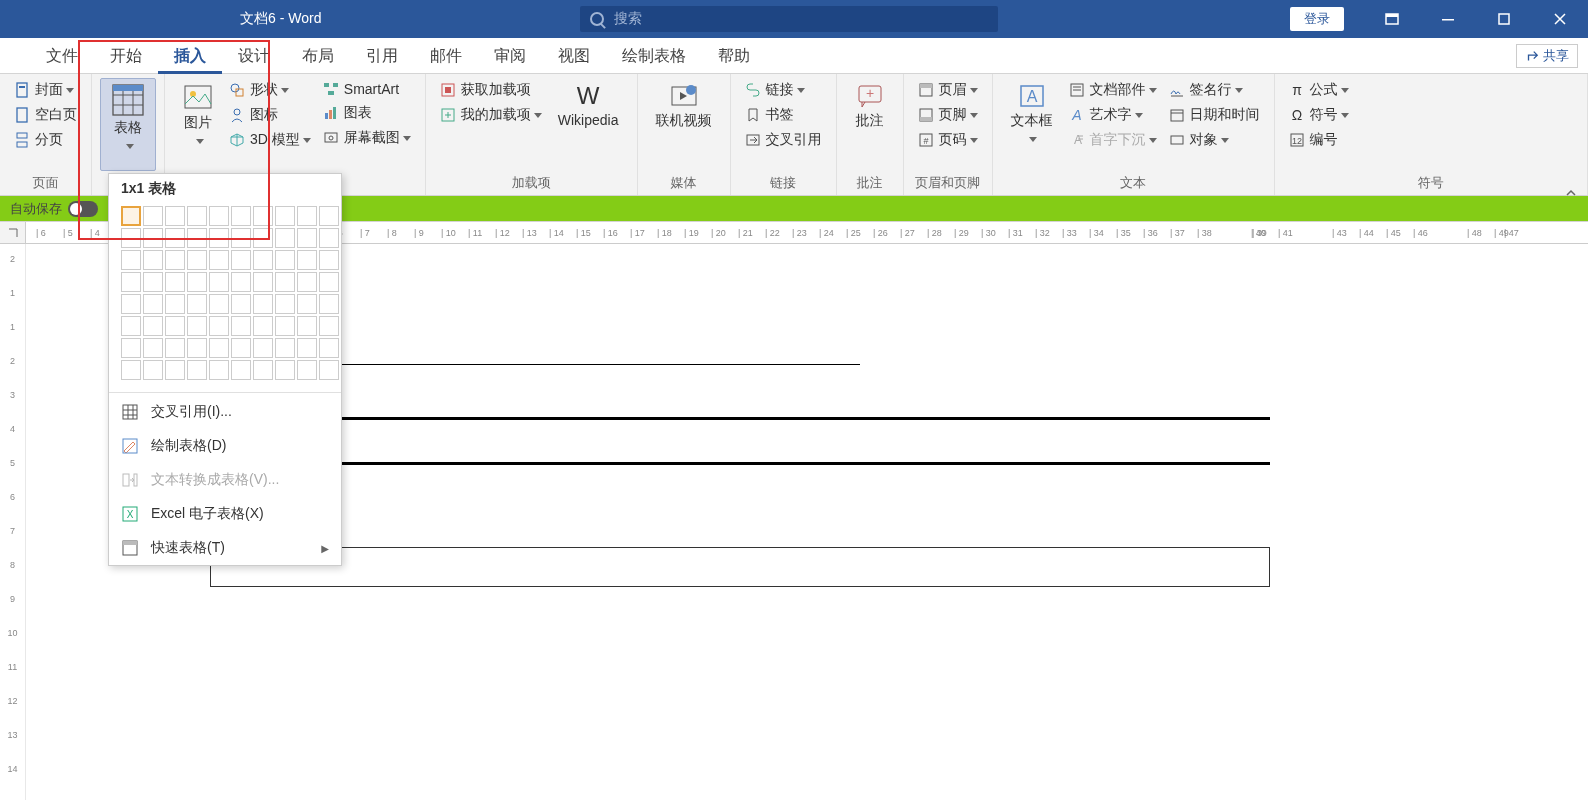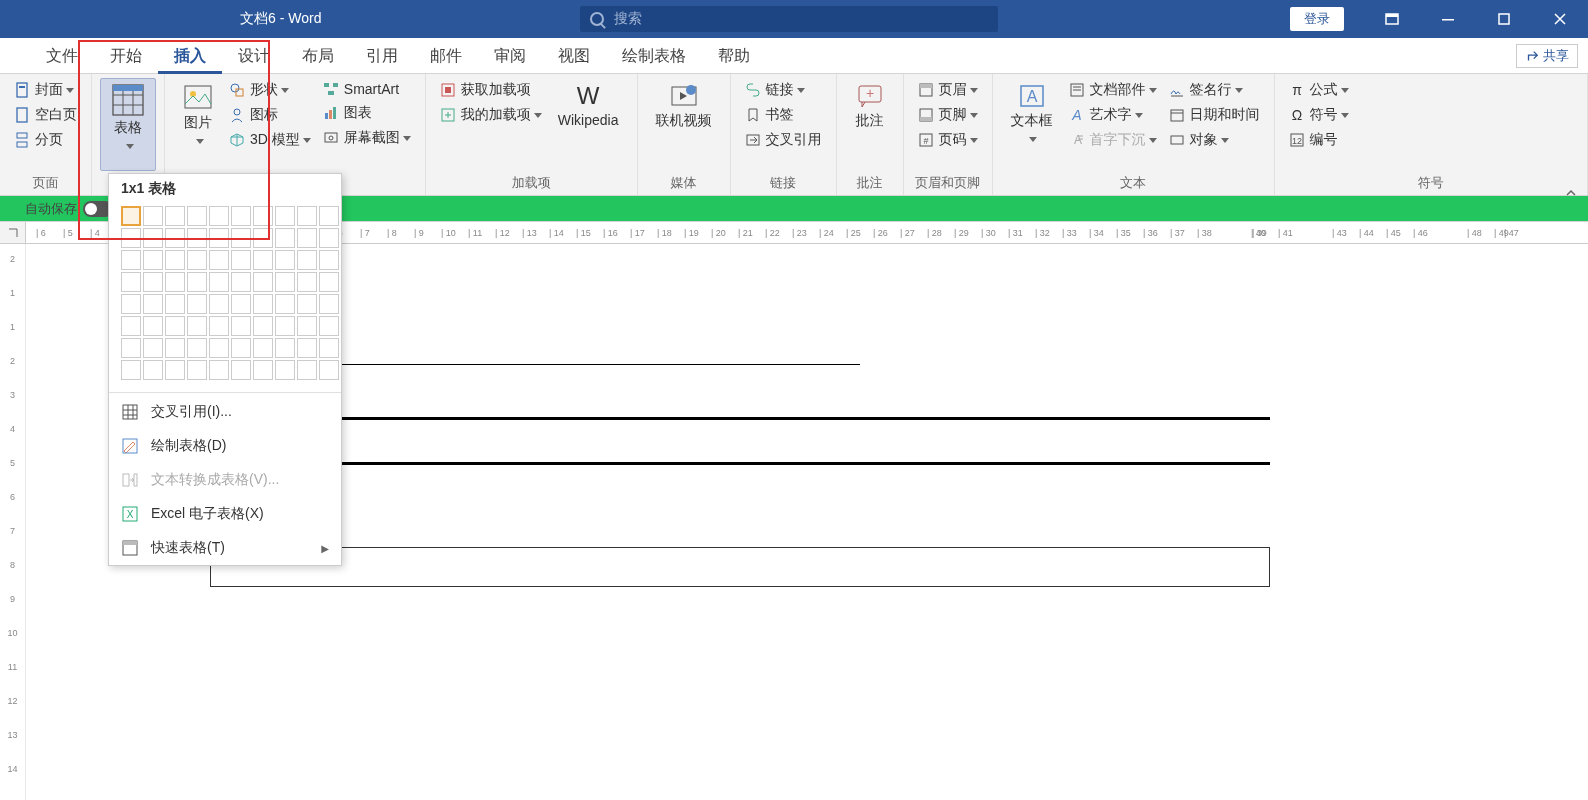--- a/index.html
+++ b/index.html
@@ -31,21 +31,21 @@
 .group-label { text-align: center; font-size: 13px; color: #666; padding: 3px 0; }
 .vstack { display: flex; flex-direction: column; gap: 1px; }
 .rbtn { display: flex; align-items: center; padding: 3px 6px; cursor: pointer; border-radius: 2px; white-space: nowrap; font-size: 14px; color: #333; }
 .rbtn svg { margin-right: 5px; flex-shrink: 0; }
 .bigbtn { display: flex; flex-direction: column; align-items: center; padding: 4px 10px; cursor: pointer; border-radius: 2px; min-width: 50px; }
 .bigbtn.active { background: #d0d7e8; border: 1px solid #a0b0d0; }
 .bigbtn-label { font-size: 14px; color: #333; margin-top: 2px; text-align: center; }
 .caret { display: inline-block; width: 0; height: 0; border-left: 4px solid transparent; border-right: 4px solid transparent; border-top: 5px solid #666; margin-left: 3px; vertical-align: middle; }
 
 
-.autosave-row { height: 26px; background: #22c55e; display: flex; align-items: center; padding-left: 25px; border-bottom: 1px solid #d4d4d4; font-size: 13px; color: #444; }
+.autosave-row { height: 26px; background: #84cc16; display: flex; align-items: center; padding-left: 10px; border-bottom: 1px solid #d4d4d4; font-size: 13px; color: #444; }
 .toggle { width: 30px; height: 16px; background: #555; border-radius: 8px; margin-left: 6px; position: relative; }
 .toggle::after { content: ''; position: absolute; width: 12px; height: 12px; background: #fff; border-radius: 50%; top: 2px; left: 2px; }
 
 
 .ruler-wrap { display: flex; height: 22px; background: #fff; border-bottom: 1px solid #ccc; }
 .ruler-corner { width: 26px; background: #f3f3f3; border-right: 1px solid #ccc; display: flex; align-items: center; justify-content: center; }
 .hruler { flex: 1; position: relative; font-size: 9px; color: #888; overflow: hidden; }
 .hruler .tick { position: absolute; top: 0; height: 100%; display: flex; align-items: center; }
 
 

